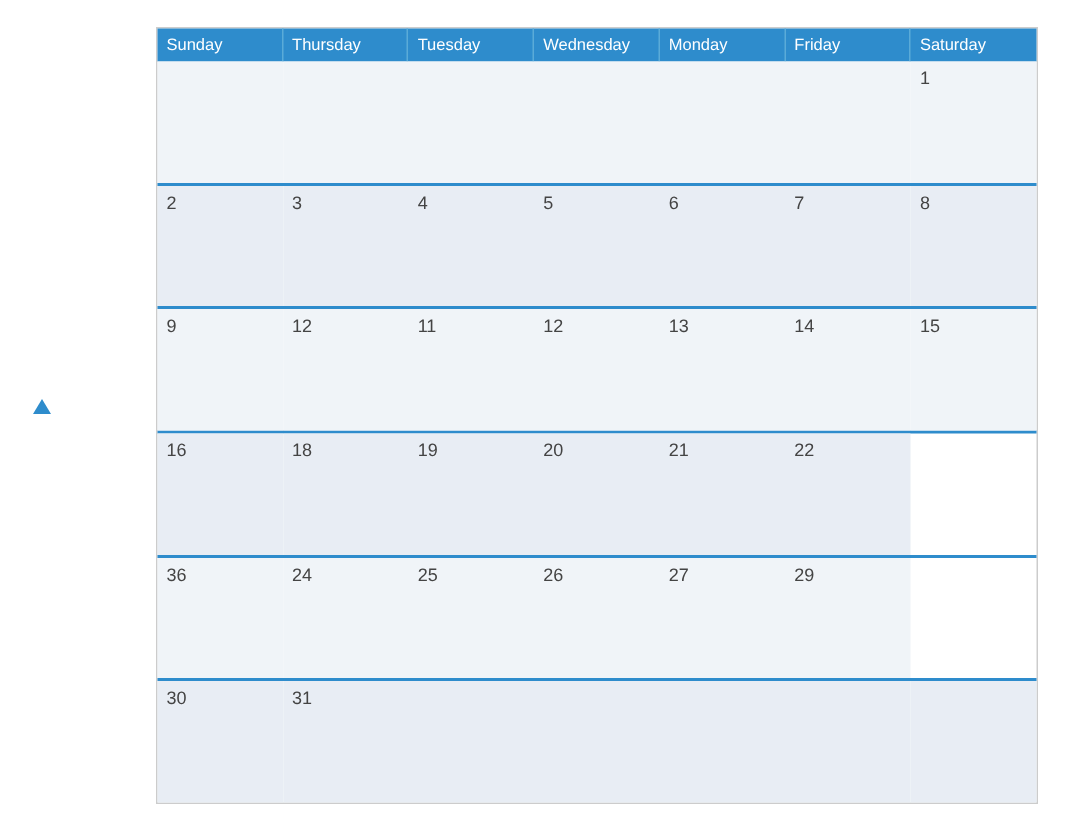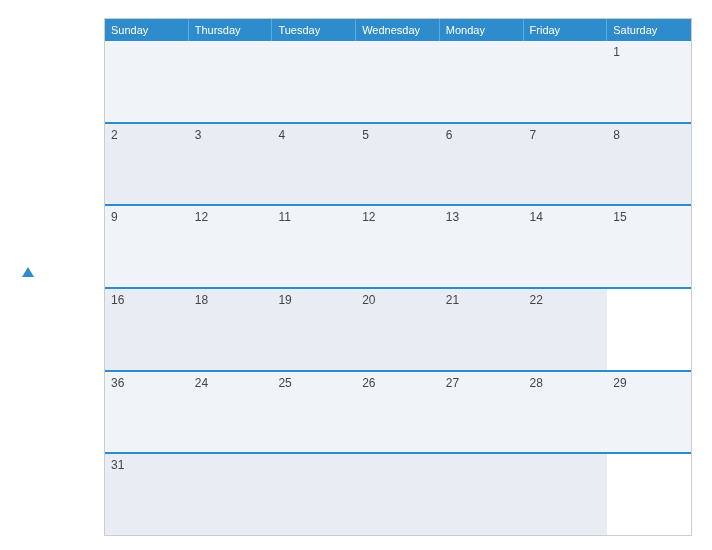--- a/index.html
+++ b/index.html
@@ -251,27 +251,27 @@
           <div class="cal-cell">
             <span class="day-num">25</span>
           </div>
           <div class="cal-cell">
             <span class="day-num">26</span>
           </div>
           <div class="cal-cell">
             <span class="day-num">27</span>
           </div>
           <div class="cal-cell">
-            <span class="day-num">28</span>
-          </div>
-          <div class="cal-cell">
             <span class="day-num">29</span>
           </div>
         </div>
         <div class="cal-week cal-week-6">
+          <div class="cal-cell">
+            <span class="day-num">30</span>
+          </div>
           <div class="cal-cell">
             <span class="day-num">31</span>
           </div>
           <div class="cal-cell empty"></div>
           <div class="cal-cell empty"></div>
           <div class="cal-cell empty"></div>
           <div class="cal-cell empty"></div>
           <div class="cal-cell empty"></div>
         </div>
       </div>

